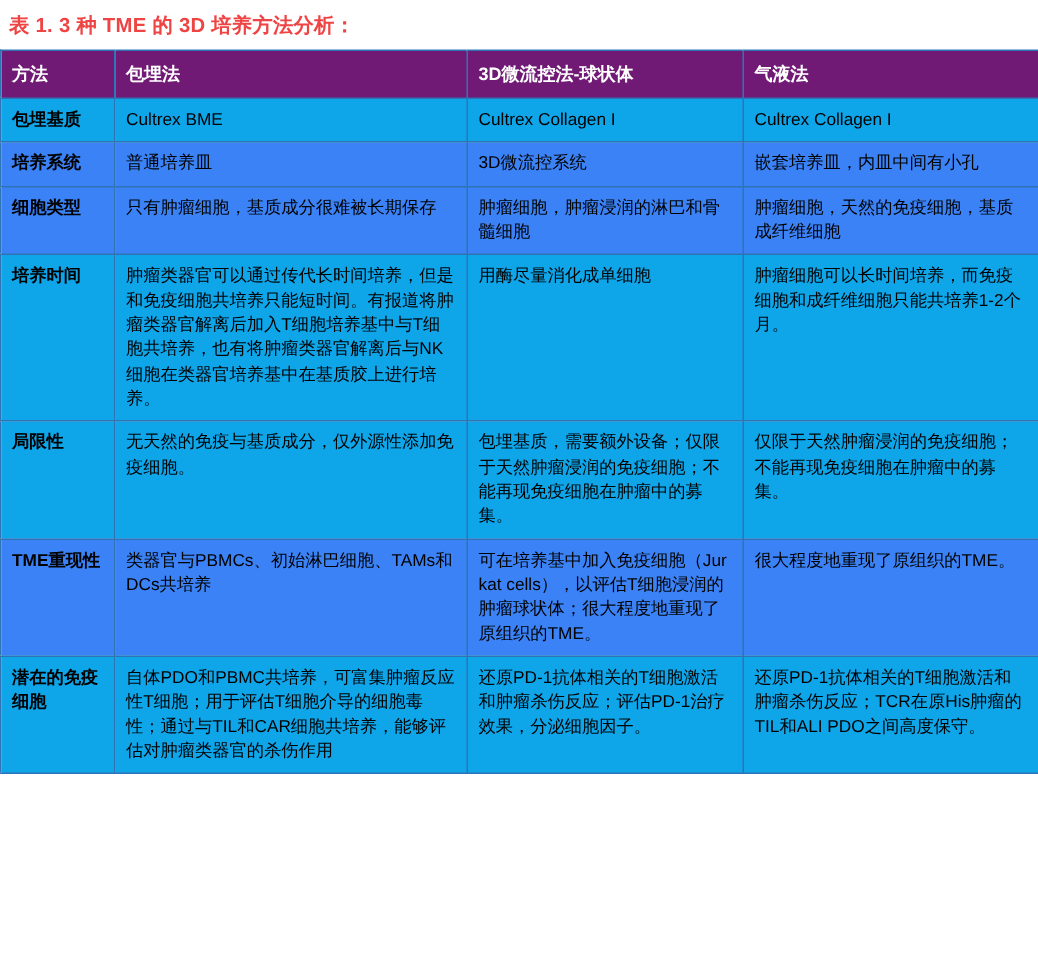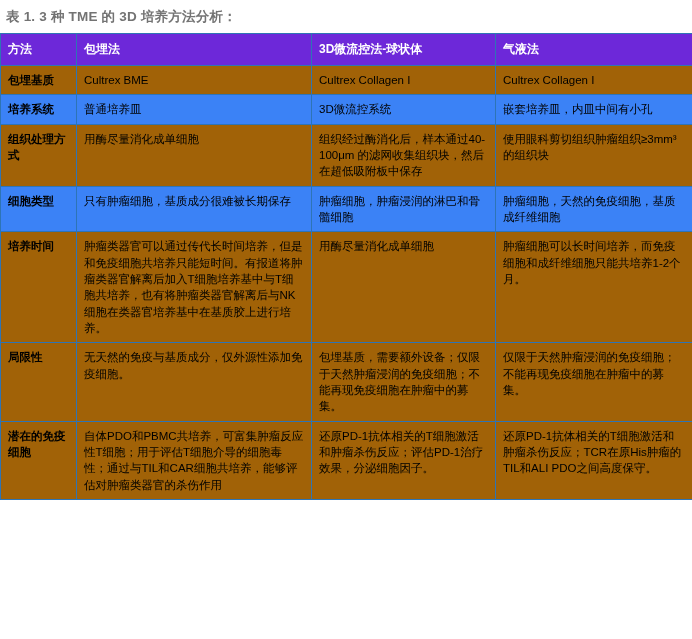--- a/index.html
+++ b/index.html
@@ -16,21 +16,21 @@
   }
   .page {
     width: 692px;
     height: 639px;
     position: relative;
     box-sizing: border-box;
   }
   .caption {
     font-size: 13.5px;
     font-weight: bold;
-    color: #737373;
+    color: #ef4444;
     padding: 8px 4px 7px 6px;
     letter-spacing: 0.2px;
   }
   table.tme {
     border-collapse: collapse;
     table-layout: fixed;
     width: 692px;
     border-top: 1px solid #2e74b5;
     border-left: 1px solid #2e74b5;
   }
@@ -42,37 +42,37 @@
   table.tme th, table.tme td {
     border-right: 1px solid #2e74b5;
     border-bottom: 1px solid #2e74b5;
     vertical-align: top;
     padding: 6px 7px 6px 7px;
     font-size: 11.5px;
     line-height: 1.42;
     word-break: break-all;
   }
   table.tme thead th {
-    background: #6d28d9;
+    background: #701a75;
     color: #ffffff;
     font-weight: bold;
     font-size: 12px;
     text-align: left;
     vertical-align: middle;
     padding-top: 7px;
     padding-bottom: 7px;
   }
   td.rowhead {
     font-weight: bold;
     font-size: 12px;
     color: #000000;
     background: #ffffff;
   }
   tr.shade td {
-    background: #a16207;
+    background: #0ea5e9;
   }
   tr.plain td {
     background: #3b82f6;
   }
 </style>
 </head>
 <body>
 
 <div class="page">
 
@@ -102,26 +102,20 @@
         <td>Cultrex Collagen I</td>
       </tr>
 
       <tr class="plain">
         <td class="rowhead">培养系统</td>
         <td>普通培养皿</td>
         <td>3D微流控系统</td>
         <td>嵌套培养皿，内皿中间有小孔</td>
       </tr>
 
-      <tr class="shade">
-        <td class="rowhead">组织处理方式</td>
-        <td>用酶尽量消化成单细胞</td>
-        <td>组织经过酶消化后，样本通过40-100μm 的滤网收集组织块，然后在超低吸附板中保存</td>
-        <td>使用眼科剪切组织肿瘤组织≥3mm³的组织块</td>
-      </tr>
 
       <tr class="plain">
         <td class="rowhead">细胞类型</td>
         <td>只有肿瘤细胞，基质成分很难被长期保存</td>
         <td>肿瘤细胞，肿瘤浸润的淋巴和骨髓细胞</td>
         <td>肿瘤细胞，天然的免疫细胞，基质成纤维细胞</td>
       </tr>
 
       <tr class="shade">
         <td class="rowhead">培养时间</td>
@@ -131,20 +125,26 @@
       </tr>
 
 
       <tr class="shade">
         <td class="rowhead">局限性</td>
         <td>无天然的免疫与基质成分，仅外源性添加免疫细胞。</td>
         <td>包埋基质，需要额外设备；仅限于天然肿瘤浸润的免疫细胞；不能再现免疫细胞在肿瘤中的募集。</td>
         <td>仅限于天然肿瘤浸润的免疫细胞；不能再现免疫细胞在肿瘤中的募集。</td>
       </tr>
 
+      <tr class="plain">
+        <td class="rowhead">TME重现性</td>
+        <td>类器官与PBMCs、初始淋巴细胞、TAMs和DCs共培养</td>
+        <td>可在培养基中加入免疫细胞（Jurkat cells），以评估T细胞浸润的肿瘤球状体；很大程度地重现了原组织的TME。</td>
+        <td>很大程度地重现了原组织的TME。</td>
+      </tr>
 
       <tr class="shade">
         <td class="rowhead">潜在的免疫细胞</td>
         <td>自体PDO和PBMC共培养，可富集肿瘤反应性T细胞；用于评估T细胞介导的细胞毒性；通过与TIL和CAR细胞共培养，能够评估对肿瘤类器官的杀伤作用</td>
         <td>还原PD-1抗体相关的T细胞激活和肿瘤杀伤反应；评估PD-1治疗效果，分泌细胞因子。</td>
         <td>还原PD-1抗体相关的T细胞激活和肿瘤杀伤反应；TCR在原His肿瘤的TIL和ALI PDO之间高度保守。</td>
       </tr>
 
     </tbody>
   </table>

